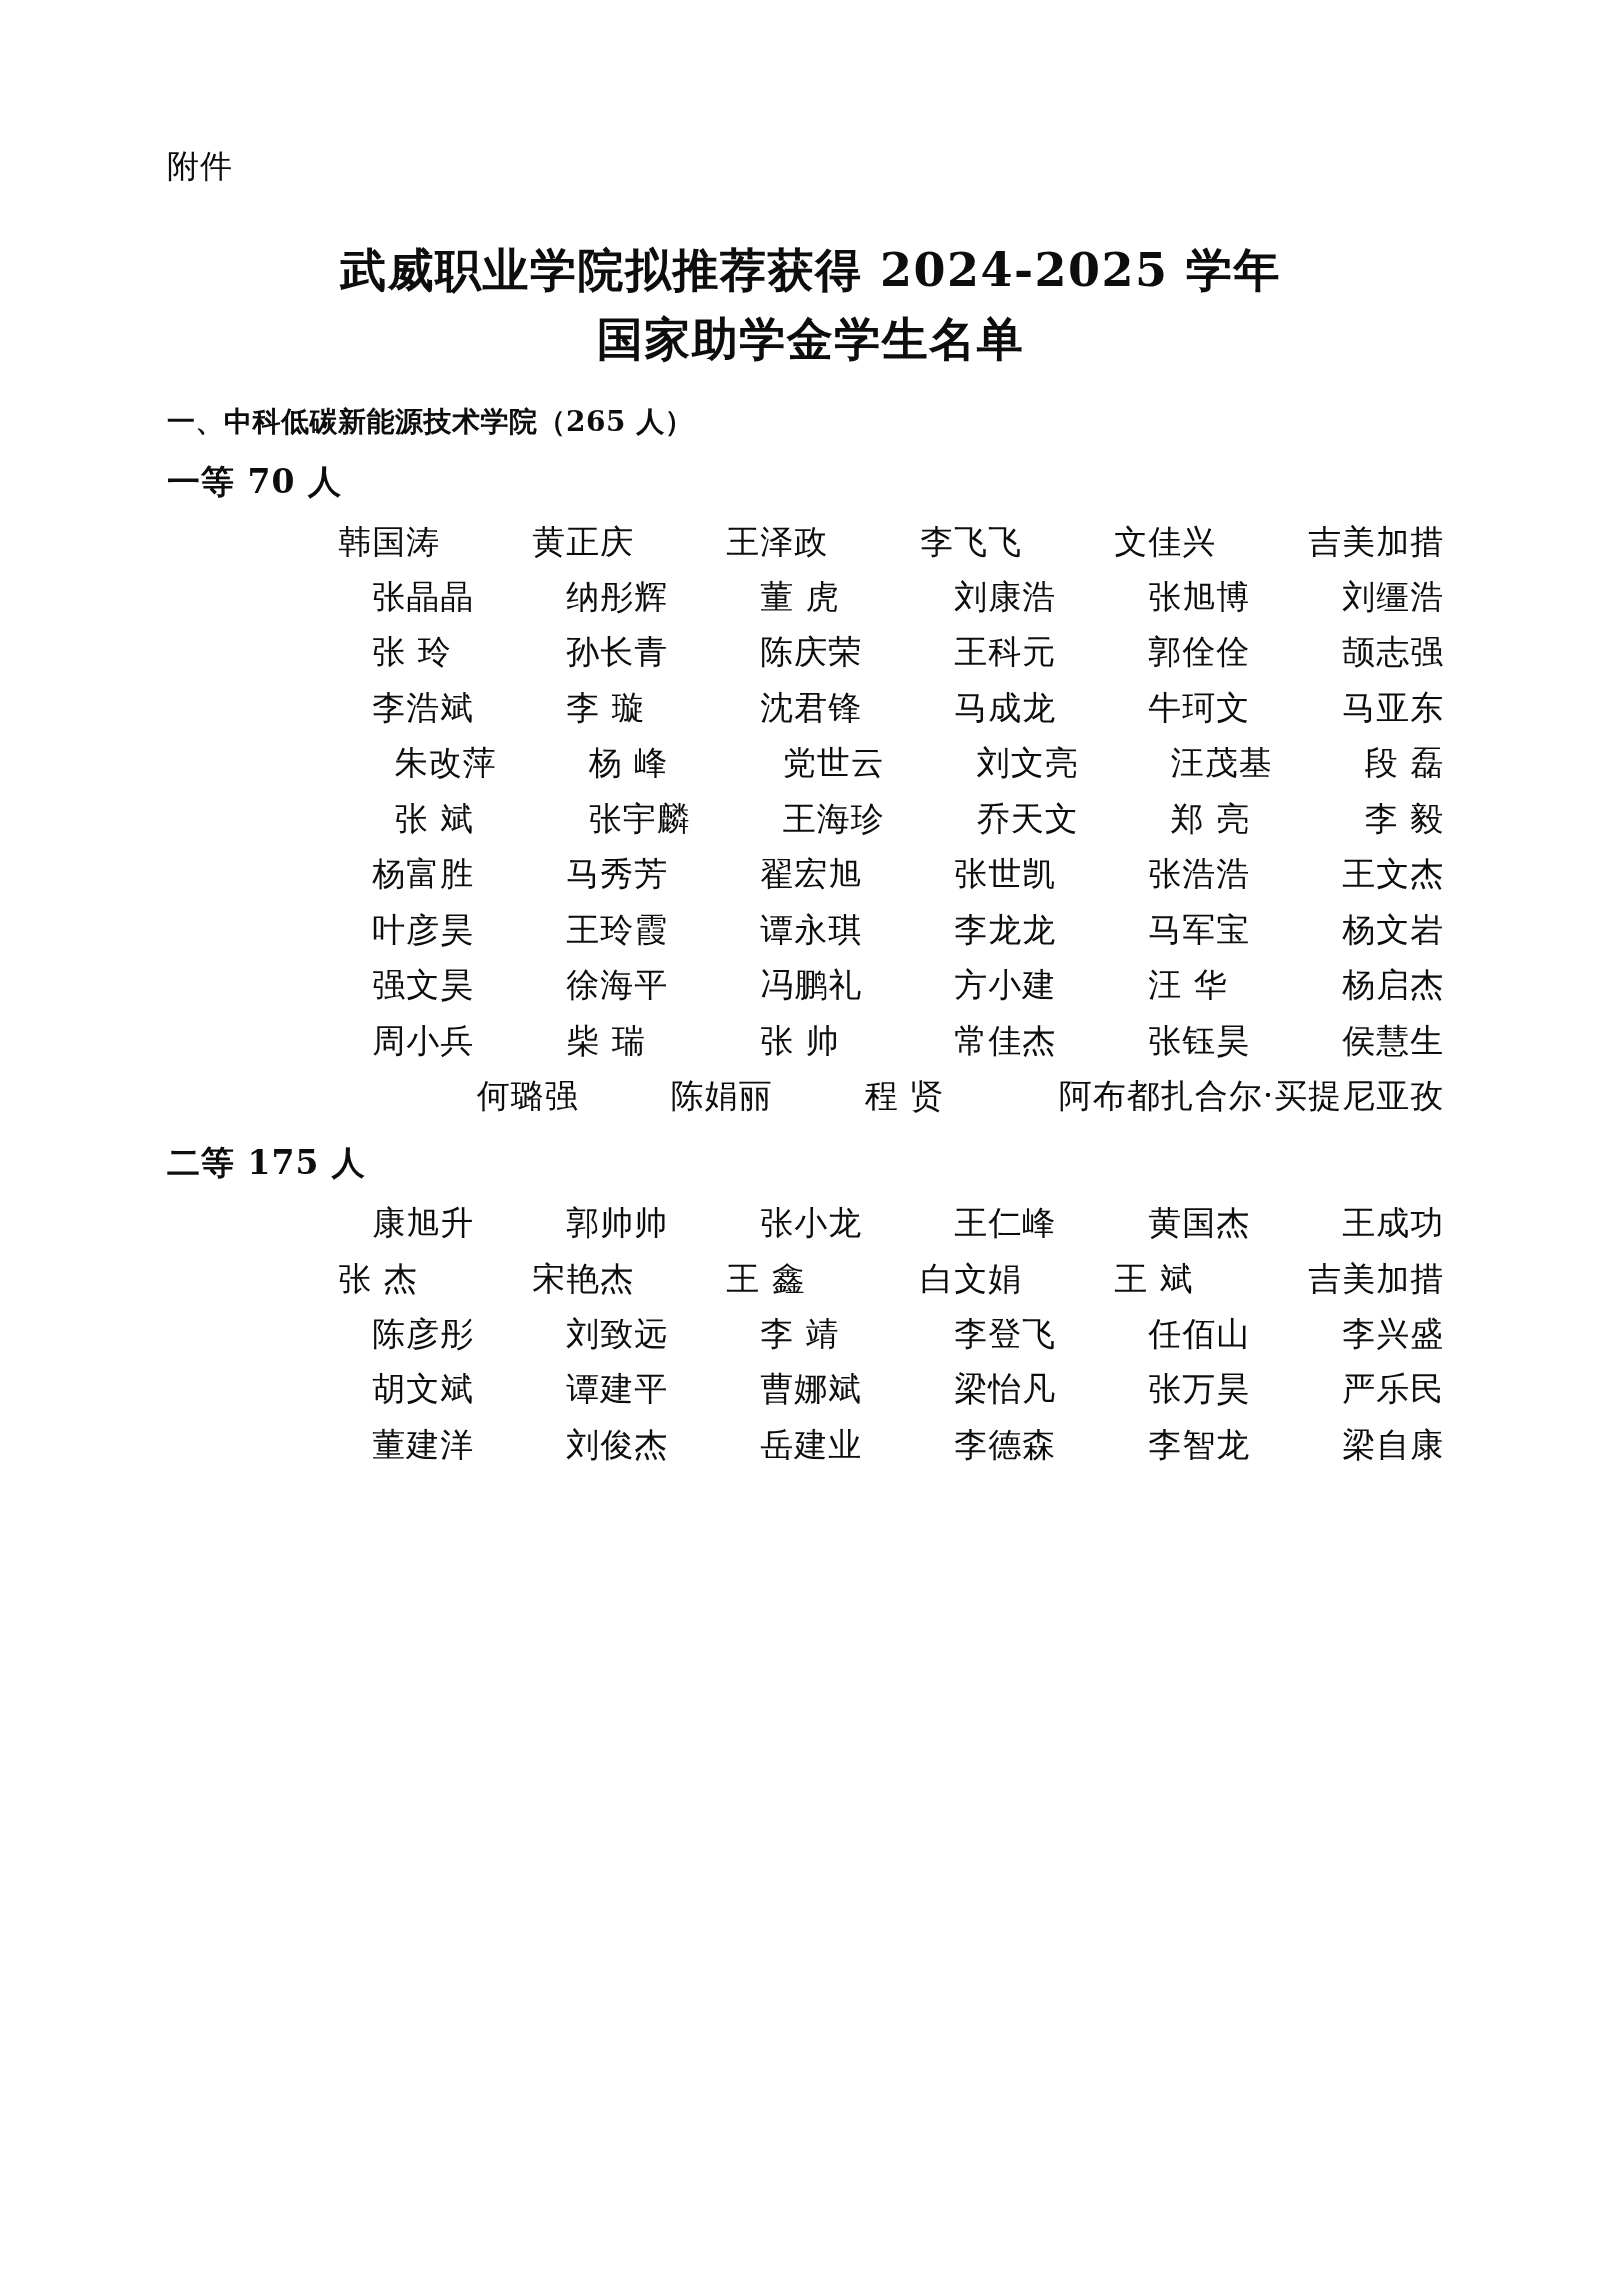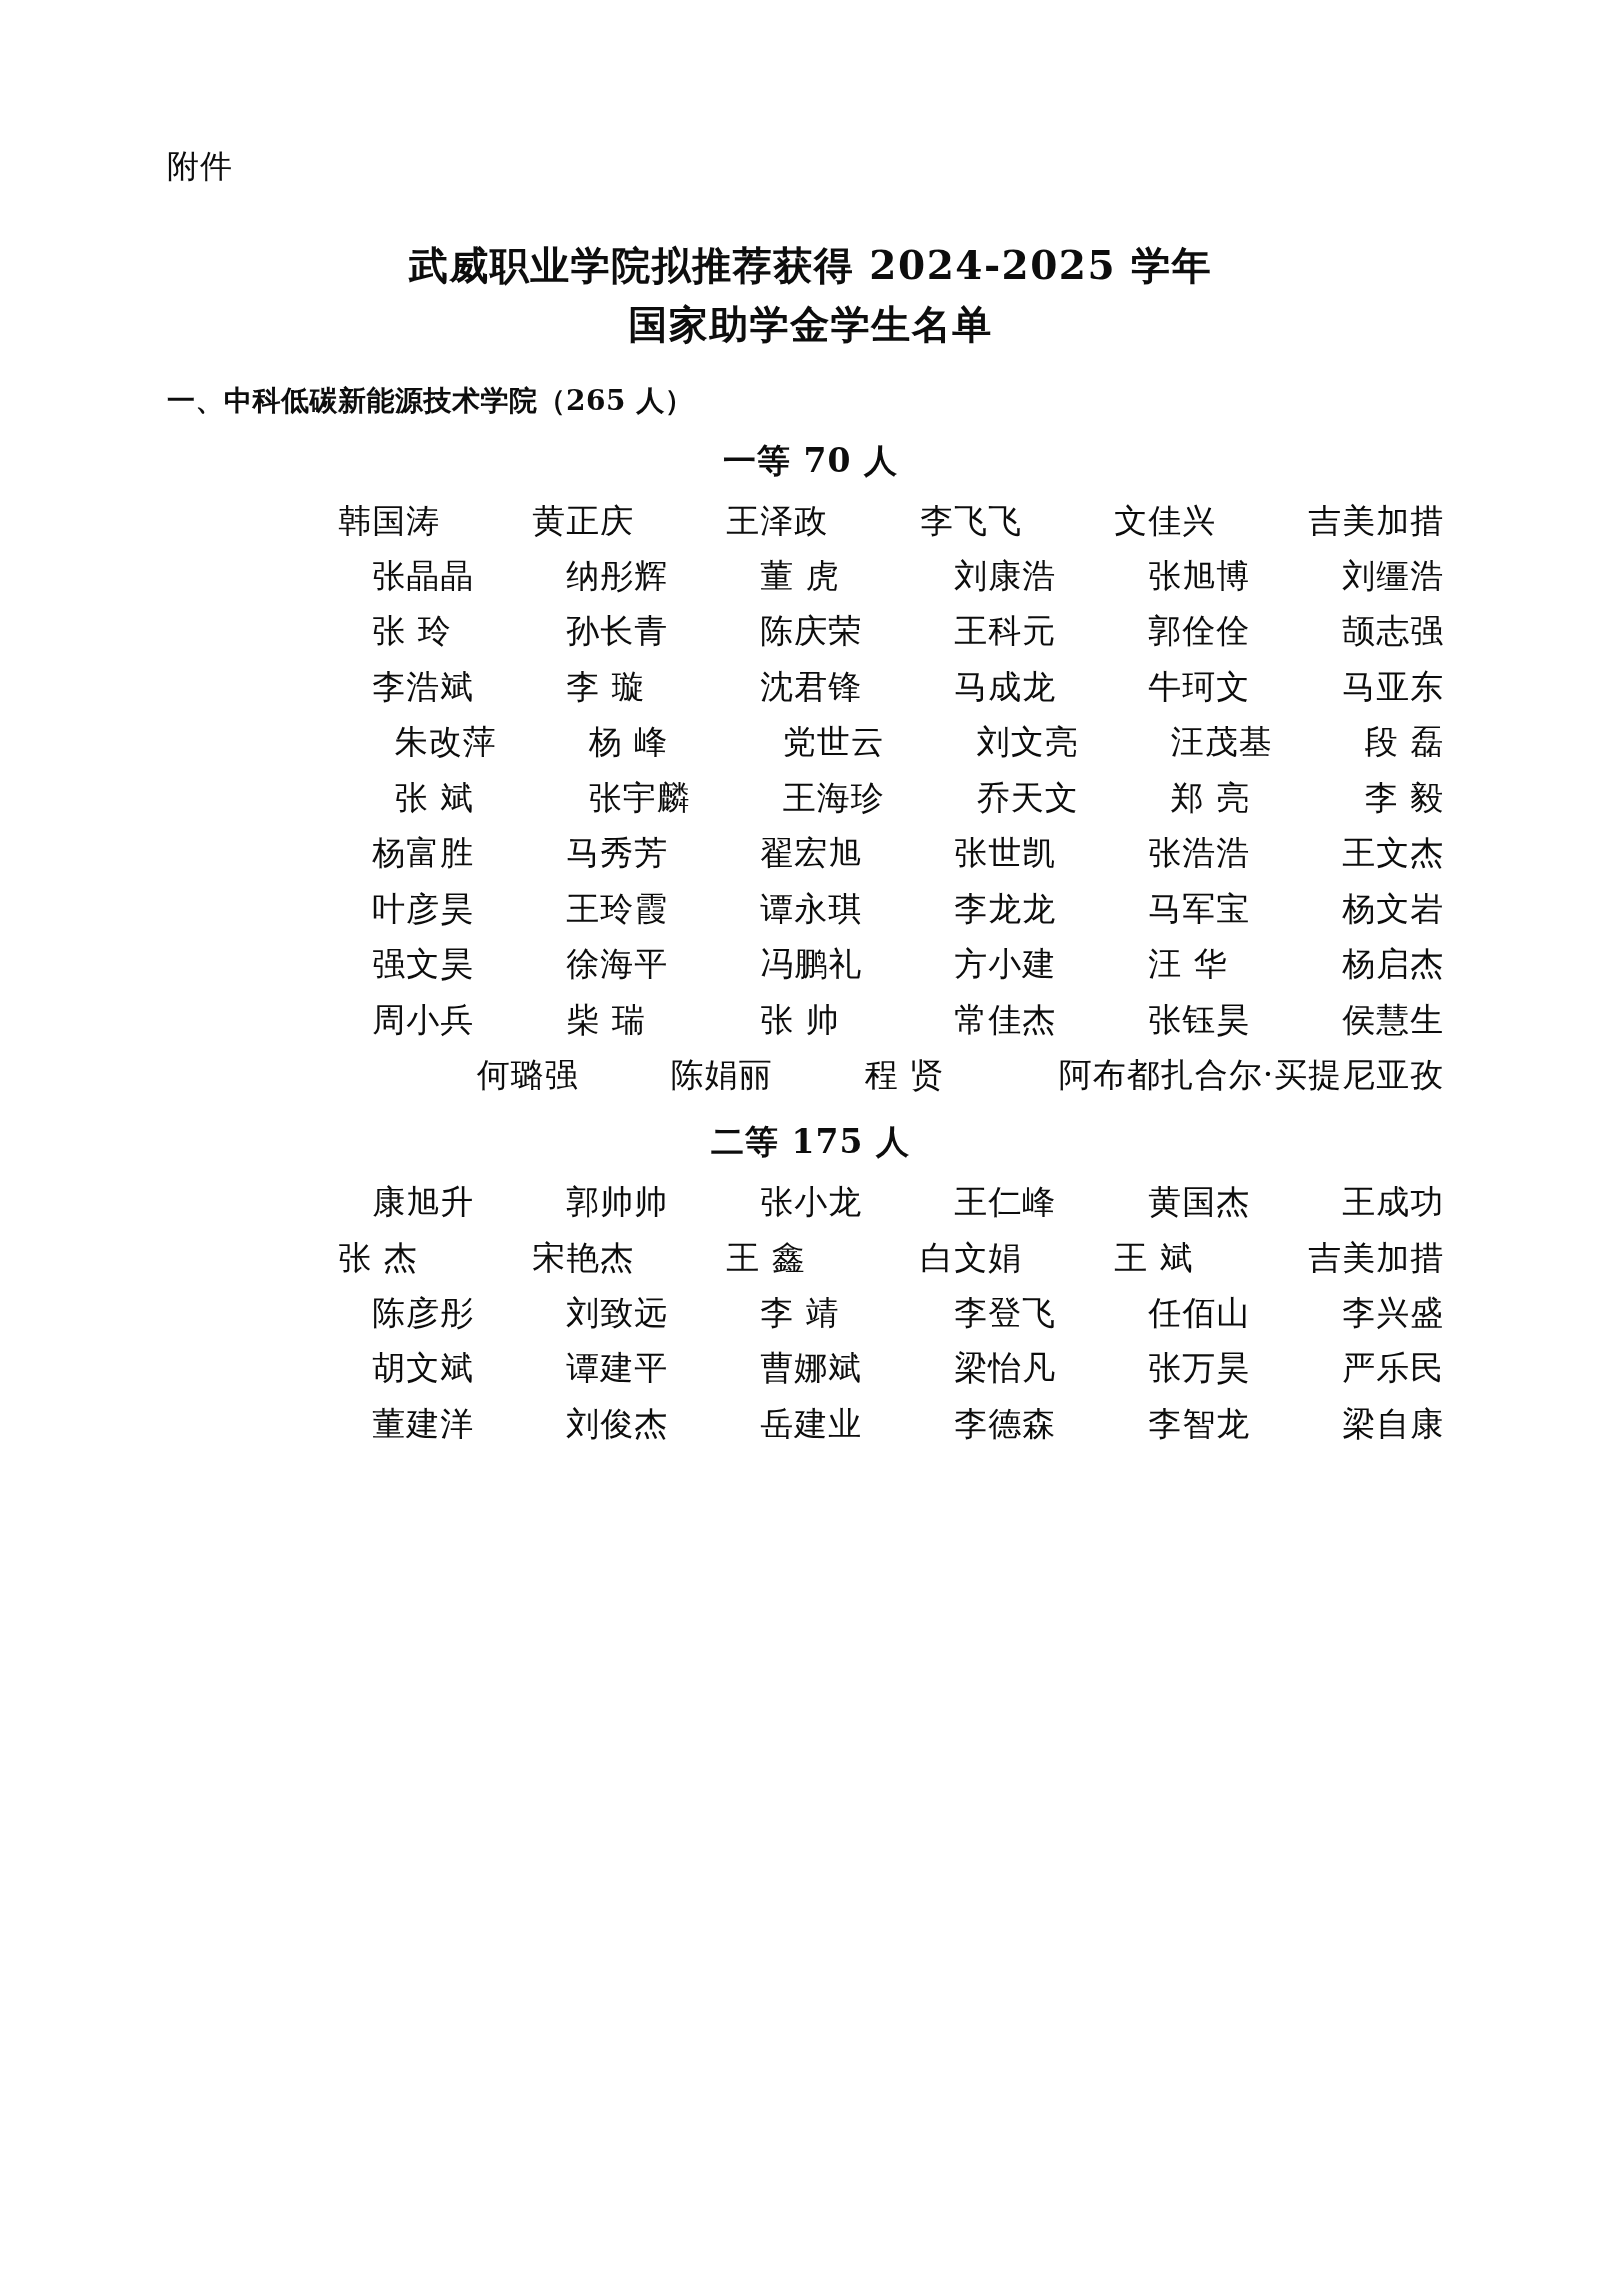--- a/index.html
+++ b/index.html
@@ -23,39 +23,39 @@
   }
   .attachment-label {
     font-size: 32px;
     font-family: "DejaVu Sans", "Liberation Sans", sans-serif;
     letter-spacing: 1px;
     margin: 0 0 51px 0;
     line-height: 1.2;
   }
   .doc-title {
     text-align: center;
-    font-size: 39px;
+    font-size: 46px;
     font-weight: bold;
     line-height: 1.5;
     letter-spacing: 1.5px;
     margin: 0 0 9.8px 0;
     padding: 0 39px;
   }
   .doc-title .line {
     display: block;
   }
   .section-heading {
     font-size: 28px;
     font-weight: bold;
     letter-spacing: 0.5px;
     margin: 27.4px 0 9.8px 0;
     line-height: 1.4;
   }
   .level-heading {
-    text-align: center;
+    text-align: left;
     font-size: 33px;
     font-weight: bold;
     letter-spacing: 1px;
     margin: 17.6px 0 9.8px 0;
     line-height: 1.4;
   }
   .name-grid {
     display: block;
     padding: 0 9.8px 0 17.6px;
   }

